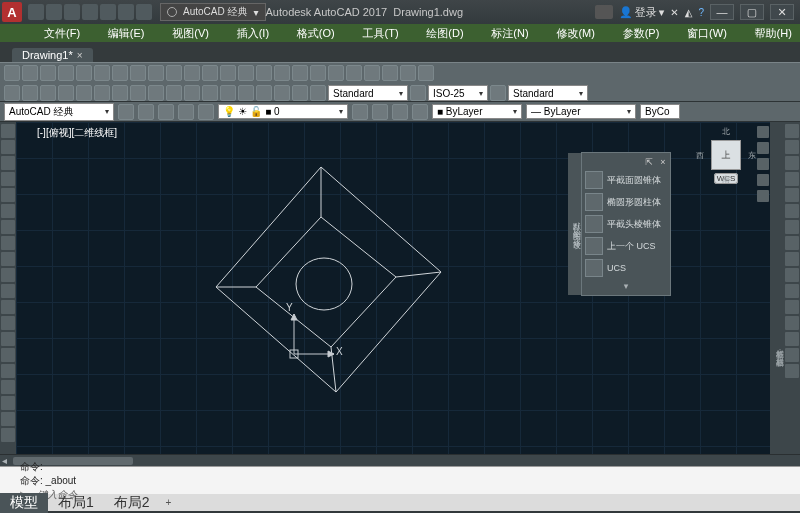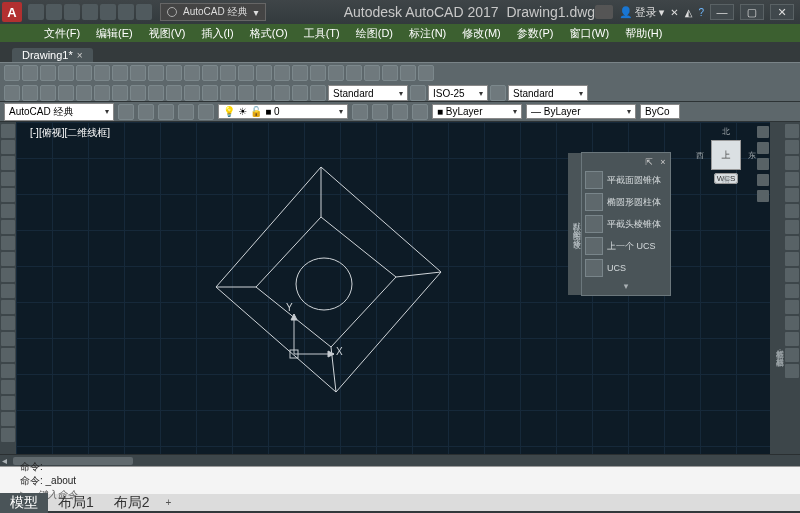--- a/index.html
+++ b/index.html
@@ -3,41 +3,41 @@
 <meta charset="utf-8">
 <style>
   * { margin: 0; padding: 0; box-sizing: border-box; font-family: "Microsoft YaHei", Arial, sans-serif; }
   body { width: 800px; height: 513px; background: #3a3a3a; overflow: hidden; font-size: 10px; color: #ddd; }
   .titlebar { height: 24px; background: linear-gradient(#3f4548,#333a3d); display: flex; align-items: center; }
   .autodesk-logo { width: 20px; height: 20px; margin: 2px; background: #b23030; border-radius: 2px; display:flex;align-items:center;justify-content:center;color:#fff;font-weight:bold;font-size:13px;}
   .qat { display:flex; gap:2px; margin-left:4px; }
   .qat .qbtn { width:16px; height:16px; background:#505a5e; border-radius:2px; }
   .workspace-combo { margin-left:8px; background:#444; border:1px solid #666; padding:1px 6px; font-size:10px; display:flex; gap:6px; align-items:center;}
   .workspace-combo .gear{width:10px;height:10px;border:1px solid #aaa;border-radius:50%;}
-  .title-center { flex:1; text-align:right; color:#c8c8c8; font-size:14px;}
+  .title-center { flex:1; text-align:left; color:#c8c8c8; font-size:11px;}
   .title-right { display:flex; align-items:center; gap:6px; margin-right:6px;}
   .title-right .search { width:18px; height:14px; background:#555; border-radius:2px;}
   .title-right .login { display:flex; gap:2px; align-items:center; font-size:11px; color:#ddd;}
   .title-right .sysbtn{ width:24px; height:16px; background:#40484c; border:1px solid #5a6265; display:flex;align-items:center;justify-content:center;color:#ddd;font-size:11px;}
-  .menubar{height:18px;background:#3c6030;display:flex;align-items:center;gap:0;padding-left:36px;}
+  .menubar{height:18px;background:#3c6030;display:flex;align-items:center;gap:0;padding-left:36px;justify-content:space-between;}
   .menubar .mi{color:#fff;font-size:11px;padding:1px 8px;cursor:default;}
   .doc-tabs{height:20px;background:#343a3c;display:flex;align-items:flex-end;padding-left:12px;}
   .doc-tab{background:#4a5458;color:#fff;font-size:11px;padding:1px 10px;border-radius:3px 3px 0 0;display:flex;gap:4px;align-items:center;}
   .doc-tab .x{color:#ccc;font-size:10px;}
   .ribbon{height:40px;background:#5d676b;border-top:1px solid #7a8488;border-bottom:1px solid #2d3335;display:flex;flex-wrap:wrap;gap:2px;padding:2px 4px;overflow:hidden;}
   .rbtn{width:16px;height:16px;background:#6f797d;border:1px solid #7c888c;border-radius:2px;}
   .prop-row{height:20px;background:#5d676b;display:flex;align-items:center;gap:4px;padding:0 4px;border-bottom:1px solid #2d3335;}
   .combo{background:#fff;color:#000;font-size:10px;padding:1px 4px;display:flex;align-items:center;justify-content:space-between;border:1px solid #888;}
   .combo .arrow{color:#333;font-size:8px;}
   .main{display:flex;height:332px;background:#1b2a36;}
   .left-tools{width:16px;background:#3d464a;display:flex;flex-direction:column;gap:2px;padding:2px 0;}
   .left-tools .tbtn{width:14px;height:14px;background:#586266;margin-left:1px;border-radius:1px;}
   .canvas-wrap{flex:1;position:relative;background:#0d1b26;overflow:hidden;}
   .grid{position:absolute;inset:0;background-image:linear-gradient(#16293a 1px,transparent 1px),linear-gradient(90deg,#16293a 1px,transparent 1px);background-size:36px 36px;}
-  .view-label{position:absolute;top:4px;left:14px;color:#fff;font-size:10px;}
+  .view-label{position:absolute;top:4px;left:21px;color:#fff;font-size:10px;}
   .shape3d{position:absolute;left:180px;top:40px;width:250px;height:250px;}
   .shape3d svg{stroke:#cfd4d8;stroke-width:1;fill:none;}
   .ucs{position:absolute;left:260px;top:180px;}
   .panel3d{position:absolute;left:565px;top:30px;width:90px;background:#4a5458;border:1px solid #6b777c;padding:4px 2px;color:#d5dadc;font-size:9px;}
   .panel3d .hdr{display:flex;justify-content:flex-end;gap:4px;margin-bottom:2px;}
   .panel3d .hdr span{width:10px;height:10px;color:#ccc;text-align:center;font-size:9px;}
   .panel3d .item{display:flex;align-items:center;gap:4px;padding:2px 1px;}
   .panel3d .item .ic{width:18px;height:18px;background:#5e686c;border:1px solid #79858a;}
   .panel3d .handle{position:absolute;left:-14px;top:0;bottom:0;width:14px;background:#4a5458;border-right:1px solid #6b777c;writing-mode:vertical-rl;font-size:8px;text-align:center;color:#bcc4c8;padding-top:4px;letter-spacing:2px;}
   .viewcube{position:absolute;right:14px;top:4px;width:60px;text-align:center;}

